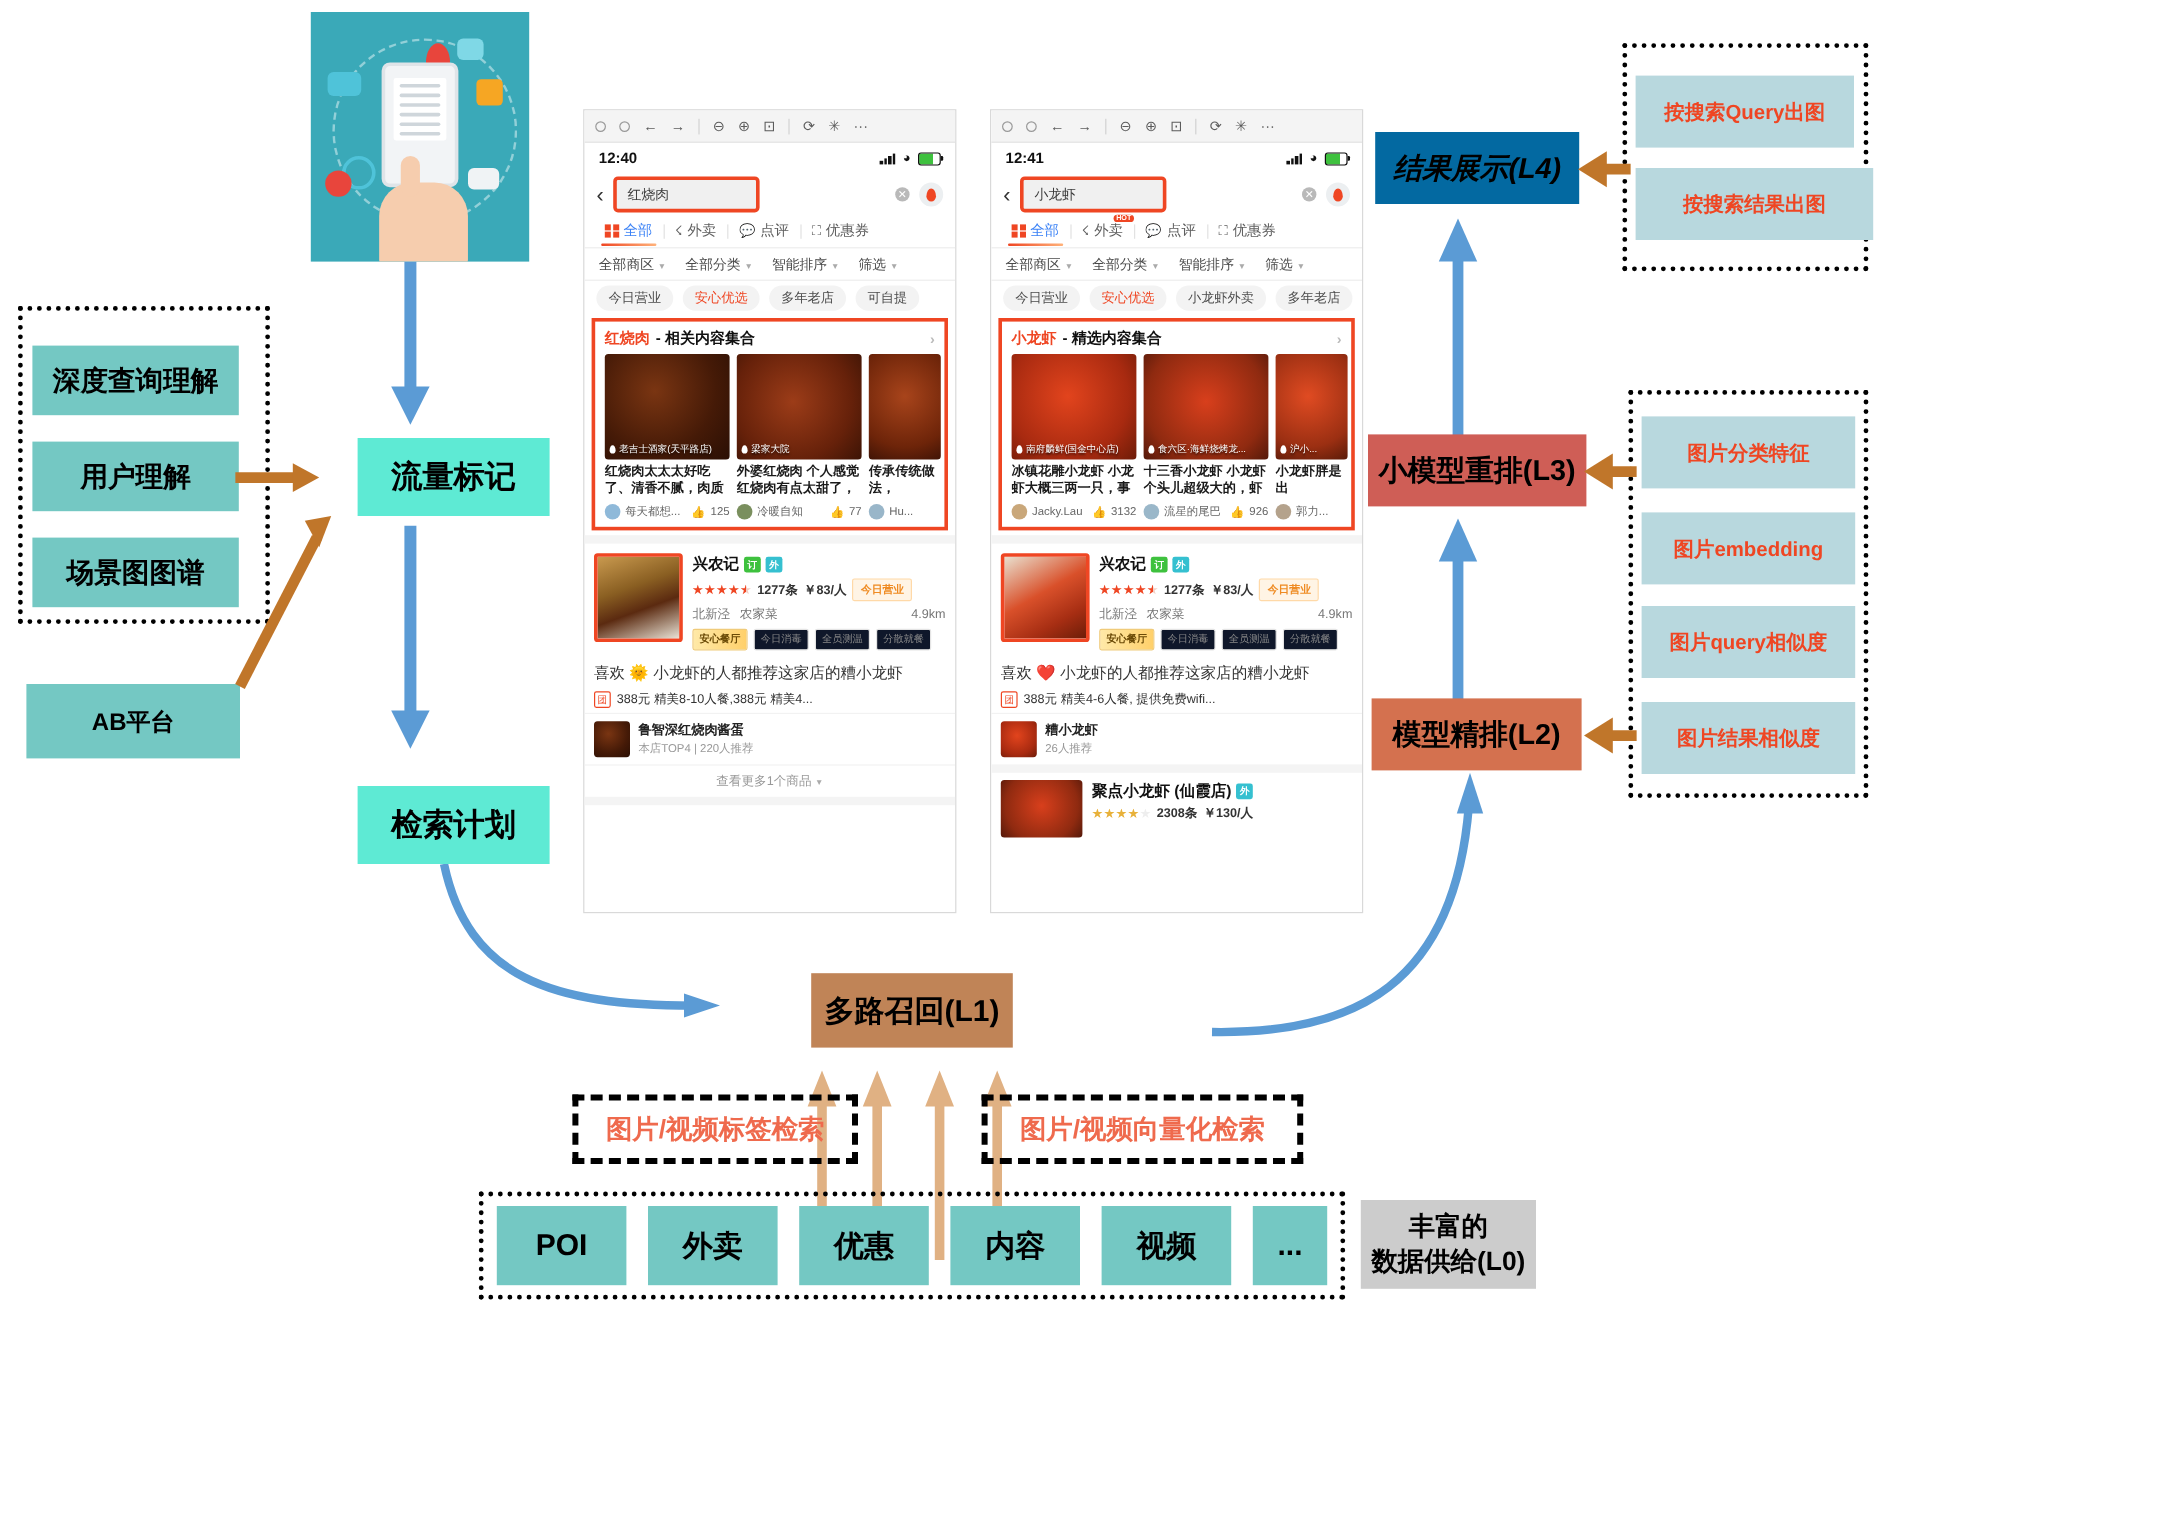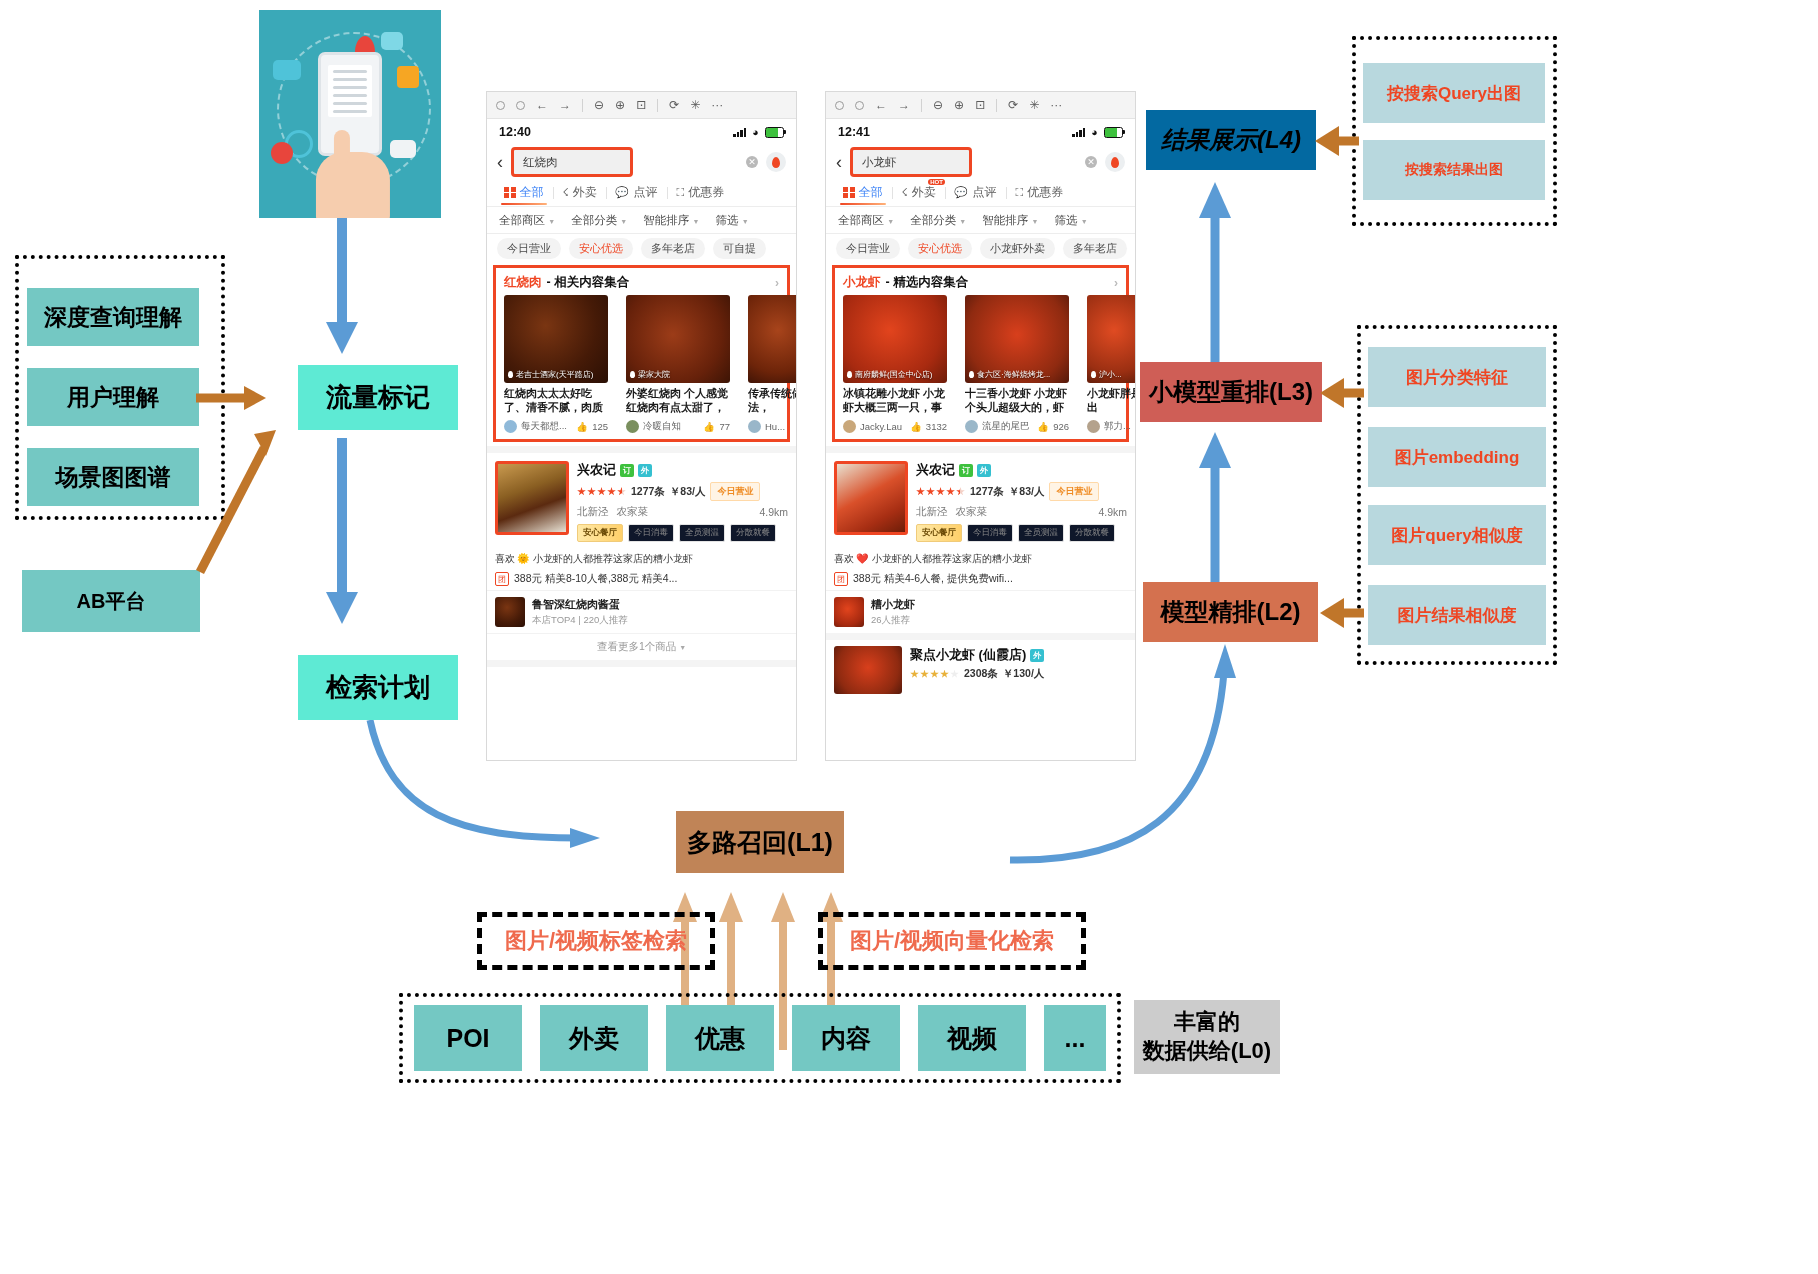--- a/index.html
+++ b/index.html
@@ -66,21 +66,21 @@
     font-size:11.5px;color:#4a4a4a;border-bottom:1px solid #ededed;}
   .caret{font-size:7px;color:#aaa;}
   .chiprow{height:28px;display:flex;align-items:center;gap:8px;padding:0 10px;font-size:11px;}
   .chip{background:#f3f3f3;border-radius:12px;padding:3px 10px;color:#4c4c4c;white-space:nowrap;}
   .chip.hl{color:#ef4623;}
   .redbox{border:3.5px solid #ef4623;}
   .collection{margin:3px 6px 0 6px;}
   .colhdr{display:flex;align-items:center;padding:6px 8px 4px 8px;font-size:12.5px;font-weight:bold;color:#111;}
   .colhdr .q{color:#ef4623;}
   .colhdr .arrow{margin-left:auto;color:#bbb;font-size:12px;}
-  .cards{display:flex;gap:18px;padding:0 8px 6px 8px;}
+  .cards{display:flex;gap:6px;padding:0 8px 6px 8px;}
   .card{width:104px;flex:none;}
   .thumb{height:88px;border-radius:3px;position:relative;overflow:hidden;}
   .thumb .poi{position:absolute;left:4px;bottom:3px;color:#fff;font-size:8px;display:flex;
     align-items:center;gap:3px;text-shadow:0 1px 2px rgba(0,0,0,.8);white-space:nowrap;}
   .thumb .poi .pp{width:5px;height:7px;background:#fff;border-radius:50% 50% 50% 50%/60% 60% 40% 40%;}
   .ctitle{font-size:11px;font-weight:bold;color:#1a1a1a;line-height:1.25;margin-top:4px;
     height:28px;overflow:hidden;}
   .cmeta{display:flex;align-items:center;gap:4px;margin-top:5px;font-size:9.5px;color:#666;}
   .avatarc{width:13px;height:13px;border-radius:50%;flex:none;}
   
@@ -104,21 +104,21 @@
   .stars{display:inline-flex;gap:1px;}
   .stars i{width:9px;height:9px;background:#ef4623;display:block;
     clip-path:polygon(50% 0,61% 35%,98% 35%,68% 57%,79% 91%,50% 70%,21% 91%,32% 57%,2% 35%,39% 35%);}
   .stars i.half{background:linear-gradient(90deg,#ef4623 50%,#f3cfc5 50%);}
   .addrline{display:flex;align-items:center;gap:8px;margin-top:4px;font-size:10.5px;color:#777;}
   .km{margin-left:auto;}
   .badgeline{display:flex;align-items:center;gap:5px;margin-top:5px;}
   .bdg{font-size:8.5px;padding:2px 5px;border-radius:2px;border:1px solid #e4e4e4;color:#888;background:#0f172a;}
   .bdg.gold{background:linear-gradient(90deg,#ffe9a8,#ffd06a);border-color:#f0cb7a;color:#6b4a06;font-weight:bold;}
   .openbdg{background:#fff4e5;color:#ef8b23;border:1px solid #ffd9a8;font-size:9px;padding:2px 6px;border-radius:2px;}
-  .likeline{font-size:10px;color:#333;padding:6px 8px 2px 8px;}
+  .likeline{font-size:13px;color:#333;padding:6px 8px 2px 8px;}
   .dealline{display:flex;align-items:center;gap:5px;padding:4px 8px;font-size:10.5px;color:#333;}
   .dealico{width:12px;height:12px;border:1px solid #ef4623;color:#ef4623;font-size:8px;
     display:flex;align-items:center;justify-content:center;border-radius:2px;}
   .prodrow{display:flex;gap:7px;align-items:center;padding:6px 8px;border-top:1px solid #f2f2f2;}
   .prodimg{width:30px;height:30px;border-radius:3px;flex:none;}
   .prodname{font-size:11px;font-weight:bold;color:#222;}
   .prodsub{font-size:9.5px;color:#999;margin-top:2px;}
   .moreline{text-align:center;font-size:10.5px;color:#999;padding:6px 0;border-top:1px solid #f2f2f2;}
   .sepband{height:7px;background:#f4f4f4;}
 
@@ -607,21 +607,21 @@
 
 <div class="abs ctr stage-l2" style="left:1143px;top:582px;width:175px;height:60px;font-size:24px;">模型精排(L2)</div>
 
 <svg class="abs" style="left:1000px;top:640px;width:250px;height:230px;" viewBox="0 0 250 230">
   <path d="M10,220 C130,222 212,180 224,32" fill="none" stroke="#5b9bd5" stroke-width="7"></path>
   <polygon points="214,38 225,4 236,38" fill="#5b9bd5"></polygon>
 </svg>
 
 <div class="abs dashgroup" style="left:1352px;top:36px;width:205px;height:190px;"></div>
 <div class="abs ctr lightblue" style="left:1363px;top:63px;width:182px;height:60px;font-size:17px;">按搜索Query出图</div>
-<div class="abs ctr lightblue" style="left:1363px;top:140px;width:182px;height:60px;font-size:14px;">按搜索结果出图</div>
+<div class="abs ctr lightblue" style="left:1363px;top:140px;width:198px;height:60px;font-size:17px;">按搜索结果出图</div>
 <svg class="abs" style="left:1313px;top:118px;width:46px;height:46px;" viewBox="0 0 46 46">
   <line x1="46" y1="23" x2="24" y2="23" stroke="#c0762a" stroke-width="9"></line>
   <polygon points="26,8 26,38 2,23" fill="#c0762a"></polygon>
 </svg>
 
 <div class="abs dashgroup" style="left:1357px;top:325px;width:200px;height:340px;"></div>
 <div class="abs ctr lightblue" style="left:1368px;top:347px;width:178px;height:60px;font-size:17px;">图片分类特征</div>
 <div class="abs ctr lightblue" style="left:1368px;top:427px;width:178px;height:60px;font-size:17px;">图片embedding</div>
 <div class="abs ctr lightblue" style="left:1368px;top:505px;width:178px;height:60px;font-size:17px;">图片query相似度</div>
 <div class="abs ctr lightblue" style="left:1368px;top:585px;width:178px;height:60px;font-size:17px;">图片结果相似度</div>

